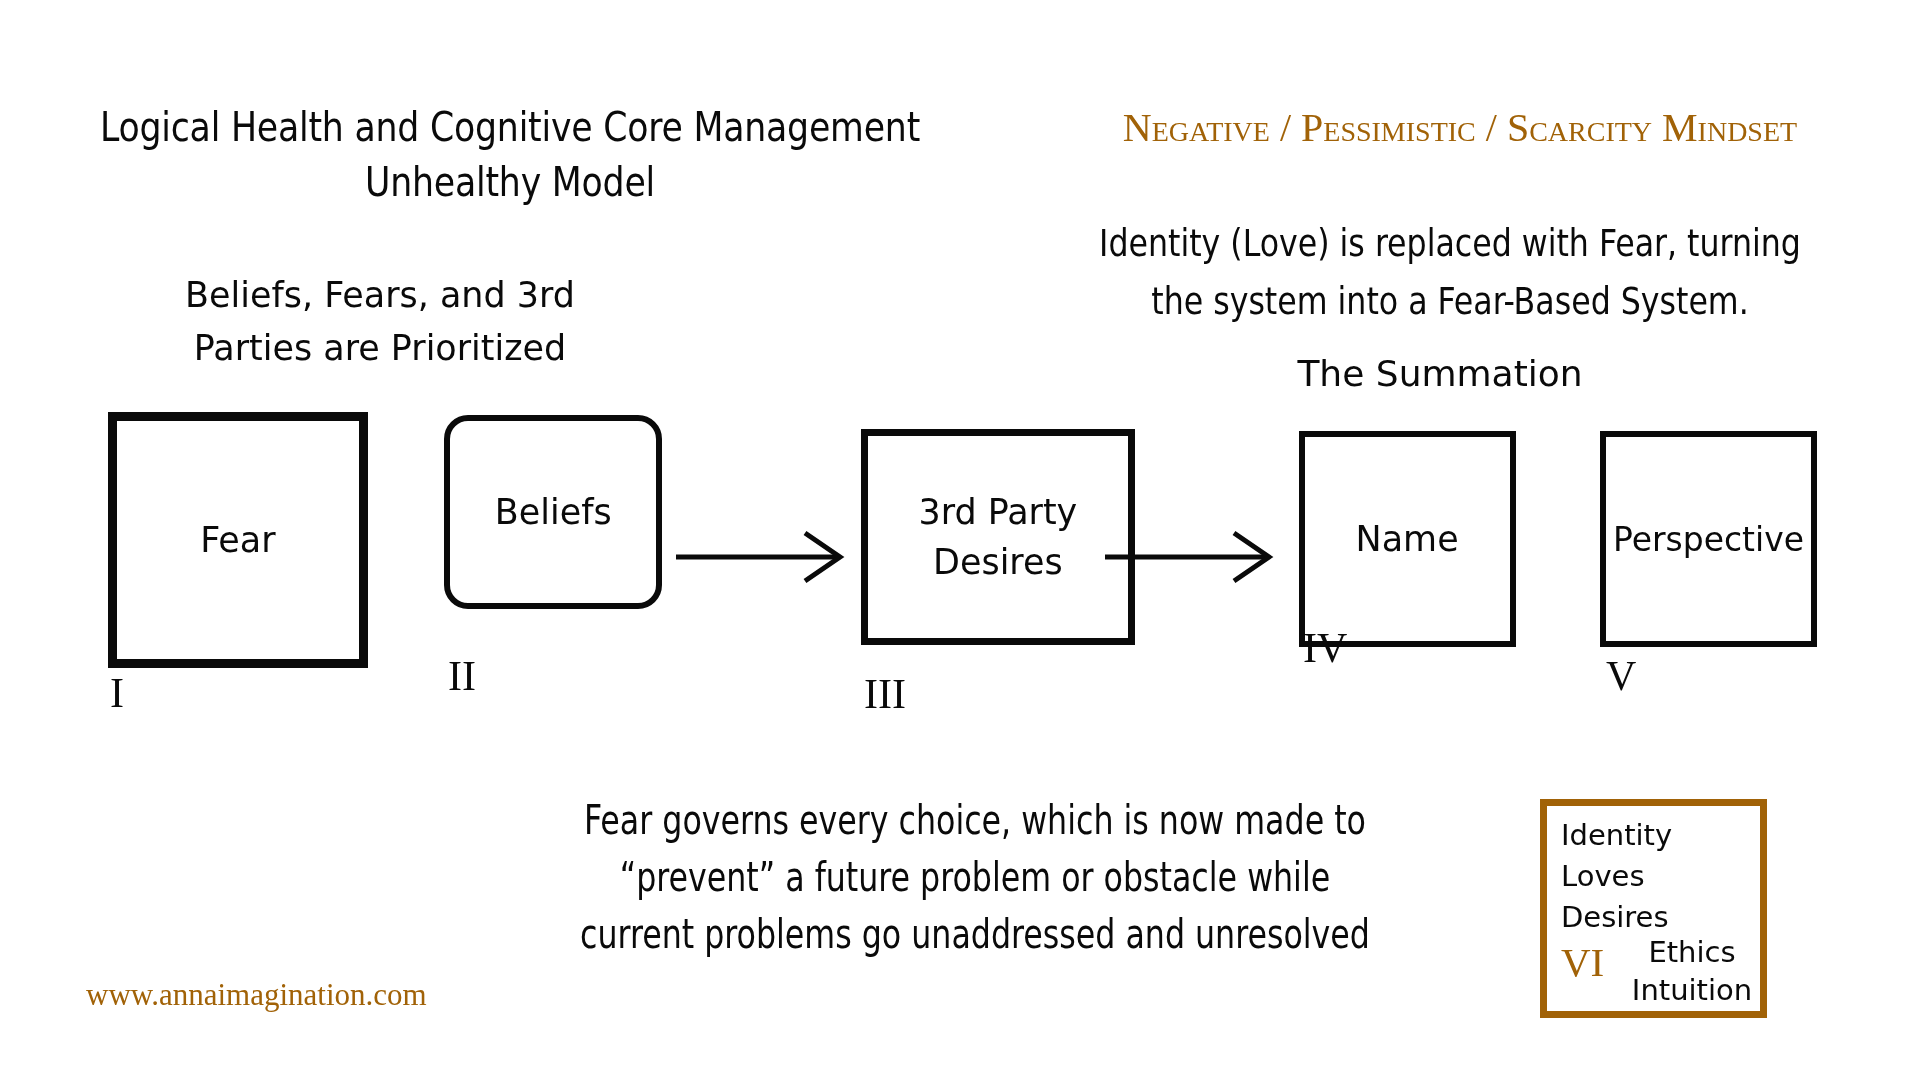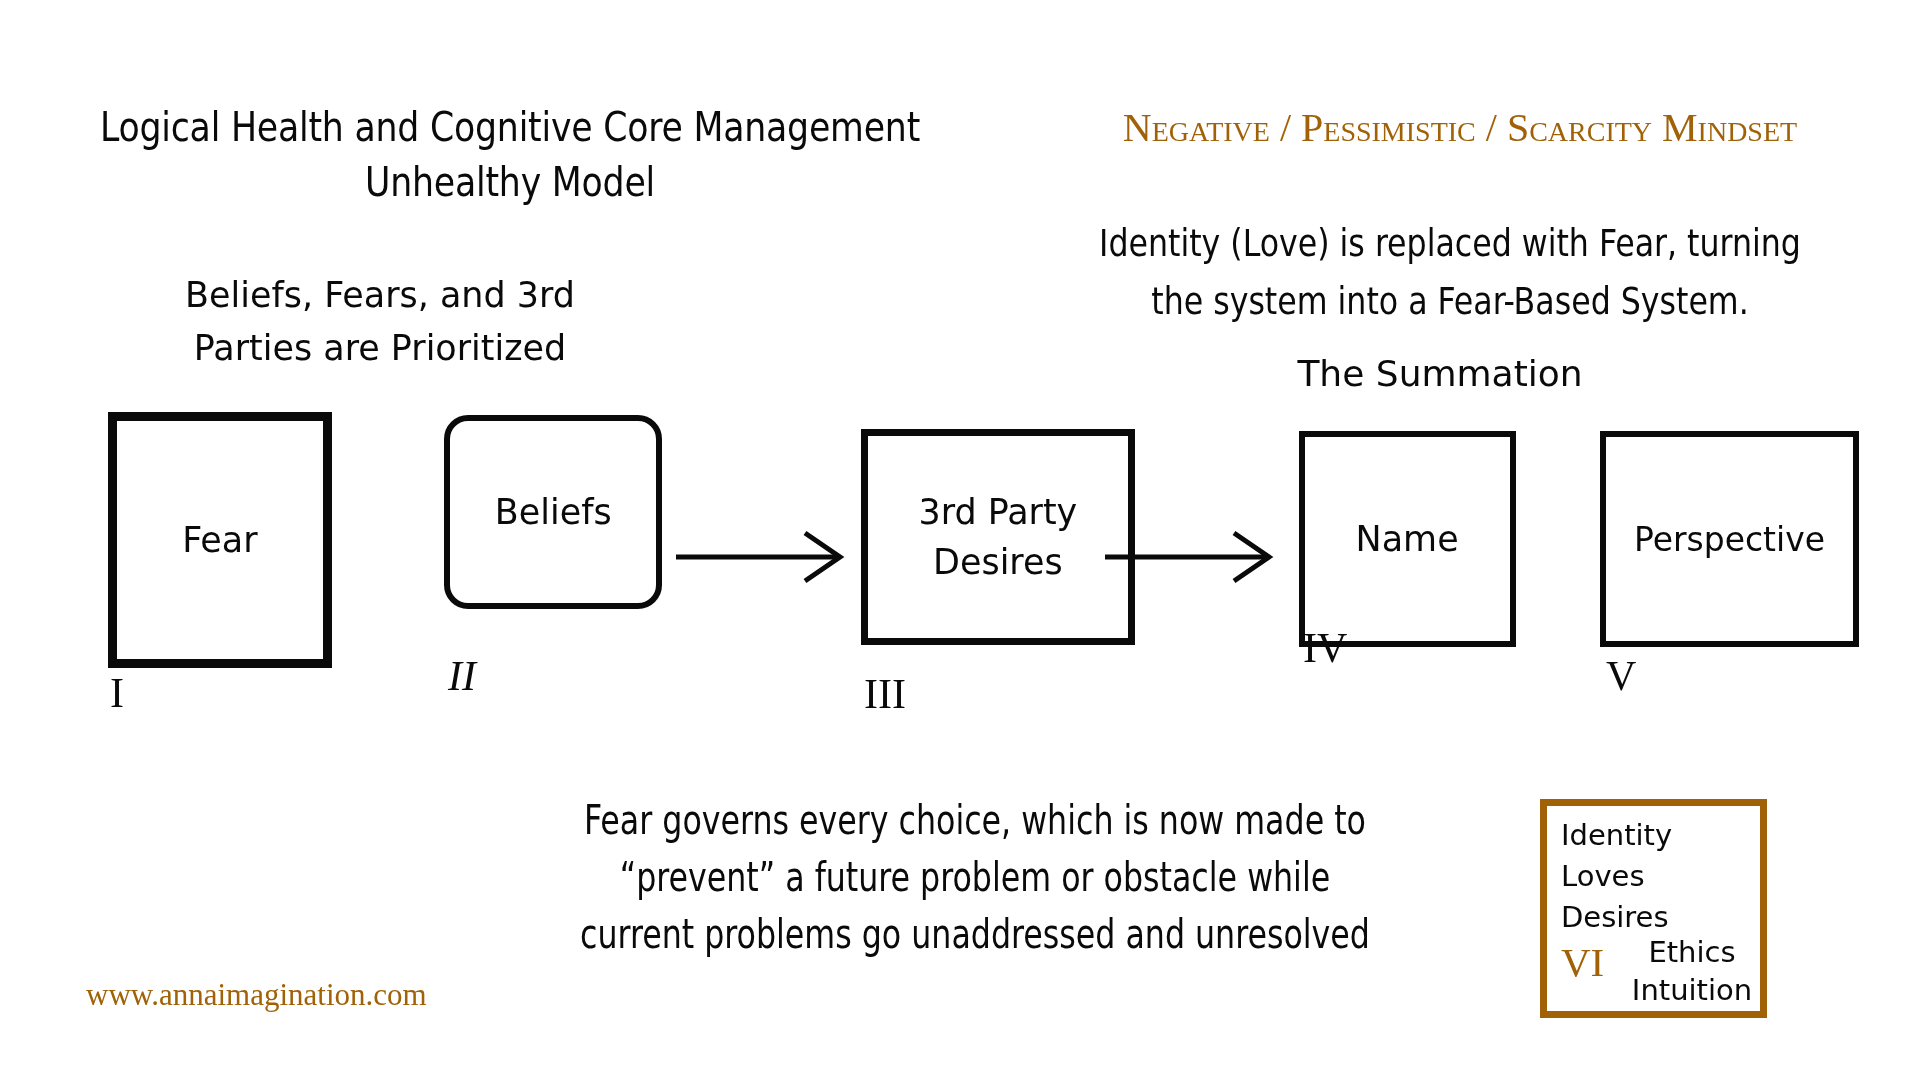--- a/index.html
+++ b/index.html
@@ -86,36 +86,36 @@
     align-items: center;
     justify-content: center;
   }
   .box-label {
     font-size: 36px;
     line-height: 50px;
     text-align: center;
     color: #0a0a0a;
     transform: scaleX(0.97);
   }
-  #box-1 { left: 108px; top: 412px; width: 224px; height: 256px; border-width: 9px; }
+  #box-1 { left: 108px; top: 412px; width: 260px; height: 256px; border-width: 9px; }
   #box-2 { left: 444px; top: 415px; width: 218px; height: 194px; border-width: 6px; border-radius: 24px; }
   #box-3 { left: 861px; top: 429px; width: 274px; height: 216px; border-width: 7px; }
   #box-4 { left: 1299px; top: 431px; width: 217px; height: 216px; border-width: 6px; }
-  #box-5 { left: 1600px; top: 431px; width: 259px; height: 216px; border-width: 6px; }
+  #box-5 { left: 1600px; top: 431px; width: 217px; height: 216px; border-width: 6px; }
 
   #box-5 .box-label { font-size: 34px; }
 
   
   .numeral {
     font-size: 42px;
     line-height: 42px;
     color: #0a0a0a;
   }
   #num-1 { left: 110px; top: 672px; }
-  #num-2 { left: 448px; top: 655px; font-style: italic; }
+  #num-2 { left: 448px; top: 655px; }
   #num-3 { left: 864px; top: 653px; margin-top: 20px; }
   #num-4 { left: 1303px; top: 627px; }
   #num-5 { left: 1606px; top: 655px; }
 
   
   .arrow { left: 0; top: 0; }
 
   
   #bottom-para {
     left: 470px; top: 792px; width: 1010px;

